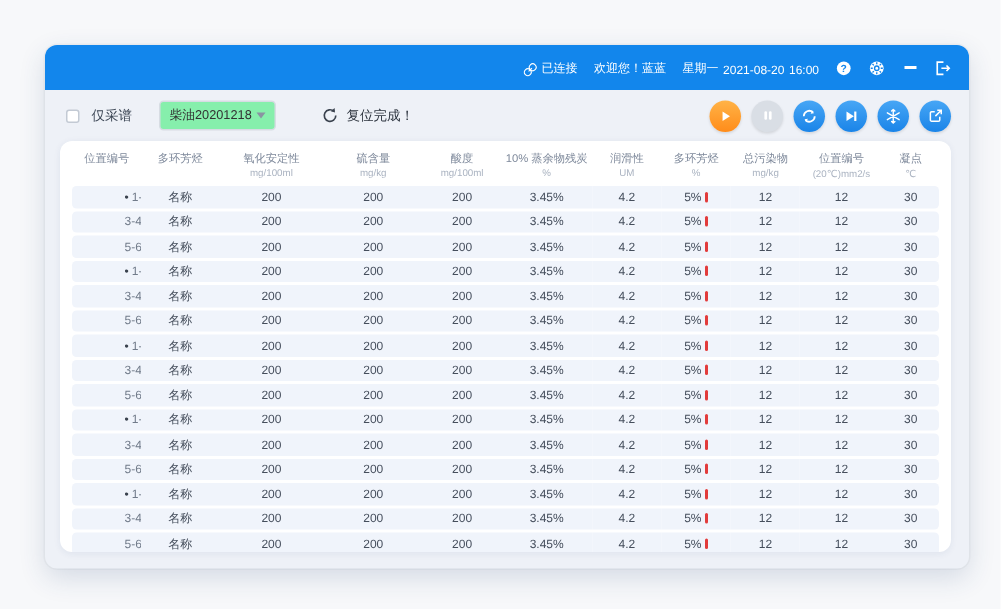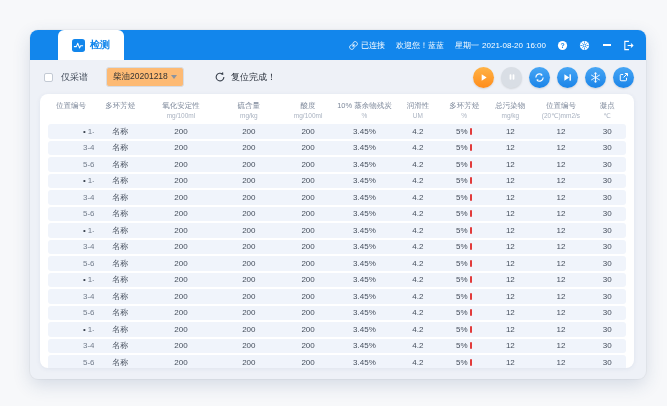--- a/index.html
+++ b/index.html
@@ -28,32 +28,32 @@
   .tab {
     display:flex; align-items:center; gap:5px; padding:0 14px;
     font-size:10px; font-weight:bold; cursor:pointer;
   }
   .tab.active { background:#fff; color:#1286ec; border-radius:6px 6px 0 0; }
   .tab.inactive { color:#fff; }
   .statusbar {
     margin-left:auto; display:flex; align-items:center; gap:11px;
     font-size:8px; padding-right:12px; white-space:nowrap;
   }
-  .status-item { display:flex; align-items:center; gap:3px; }
+  .status-item { display:flex; align-items:flex-end; gap:3px; }
   .win-icon { display:flex; align-items:center; justify-content:center; width:11px; height:11px; cursor:pointer; }
   .minimize-bar { width:8px; height:1.5px; background:#fff; display:inline-block; }
   
   .toolbar {
     height:34px; display:flex; align-items:center; padding:0 12px 0 14px; gap:8px;
   }
   .checkbox { width:9px; height:9px; background:#fff; border:1px solid #c3cad4; border-radius:2px; cursor:pointer; }
   .checkbox-label { font-size:9px; color:#3a4453; margin-right:10px; }
   .select {
     display:flex; align-items:center; justify-content:space-between;
-    width:78px; height:20px; background:#fdba74; border:1px solid #d7dce3;
+    width:78px; height:20px; background:#86efac; border:1px solid #d7dce3;
     border-radius:3px; font-size:8.5px; color:#333; padding:0 6px; cursor:pointer;
   }
   .caret { width:0; height:0; border-left:3px solid transparent; border-right:3px solid transparent; border-top:4px solid #8a93a1; }
   .reset-wrap { display:flex; align-items:center; gap:5px; margin-left:22px; }
   .reset-msg { font-size:9px; color:#2b323d; }
   .round-buttons { margin-left:auto; display:flex; align-items:center; gap:7px; }
   .rbtn {
     width:21px; height:21px; border-radius:50%; display:flex; align-items:center;
     justify-content:center; cursor:pointer; box-shadow:0 1px 2px rgba(0,0,0,.12);
   }
@@ -84,29 +84,20 @@
   svg { display:block; }
 </style>
 </head>
 <body>
 
 <div class="window">
 
   <div class="titlebar">
 
     <div class="tabs">
-      <div class="tab active">
-        <span>
-          <svg width="13" height="13" viewBox="0 0 14 14">
-              <rect width="14" height="14" rx="3" fill="#1286ec"></rect>
-              <path d="M2.5 8.2h2.2l1.5-3.6 1.9 5 1.2-2.4h2.2" stroke="#fff" stroke-width="1.1" fill="none" stroke-linejoin="round" stroke-linecap="round"></path>
-            </svg>
-        </span>
-        <span>检测</span>
-      </div>
     </div>
 
     <div class="statusbar">
       <span class="status-item">
         <span>
           <svg width="9" height="9" viewBox="0 0 12 12">
               <path d="M4.5 7.5l3-3" stroke="#fff" stroke-width="1"></path>
               <rect x="0.8" y="5.2" width="6" height="6" rx="3" fill="none" stroke="#fff" stroke-width="1" transform="rotate(-45 3.8 8.2)"></rect>
               <rect x="5.2" y="0.8" width="6" height="6" rx="3" fill="none" stroke="#fff" stroke-width="1" transform="rotate(-45 8.2 3.8)"></rect>
             </svg>

